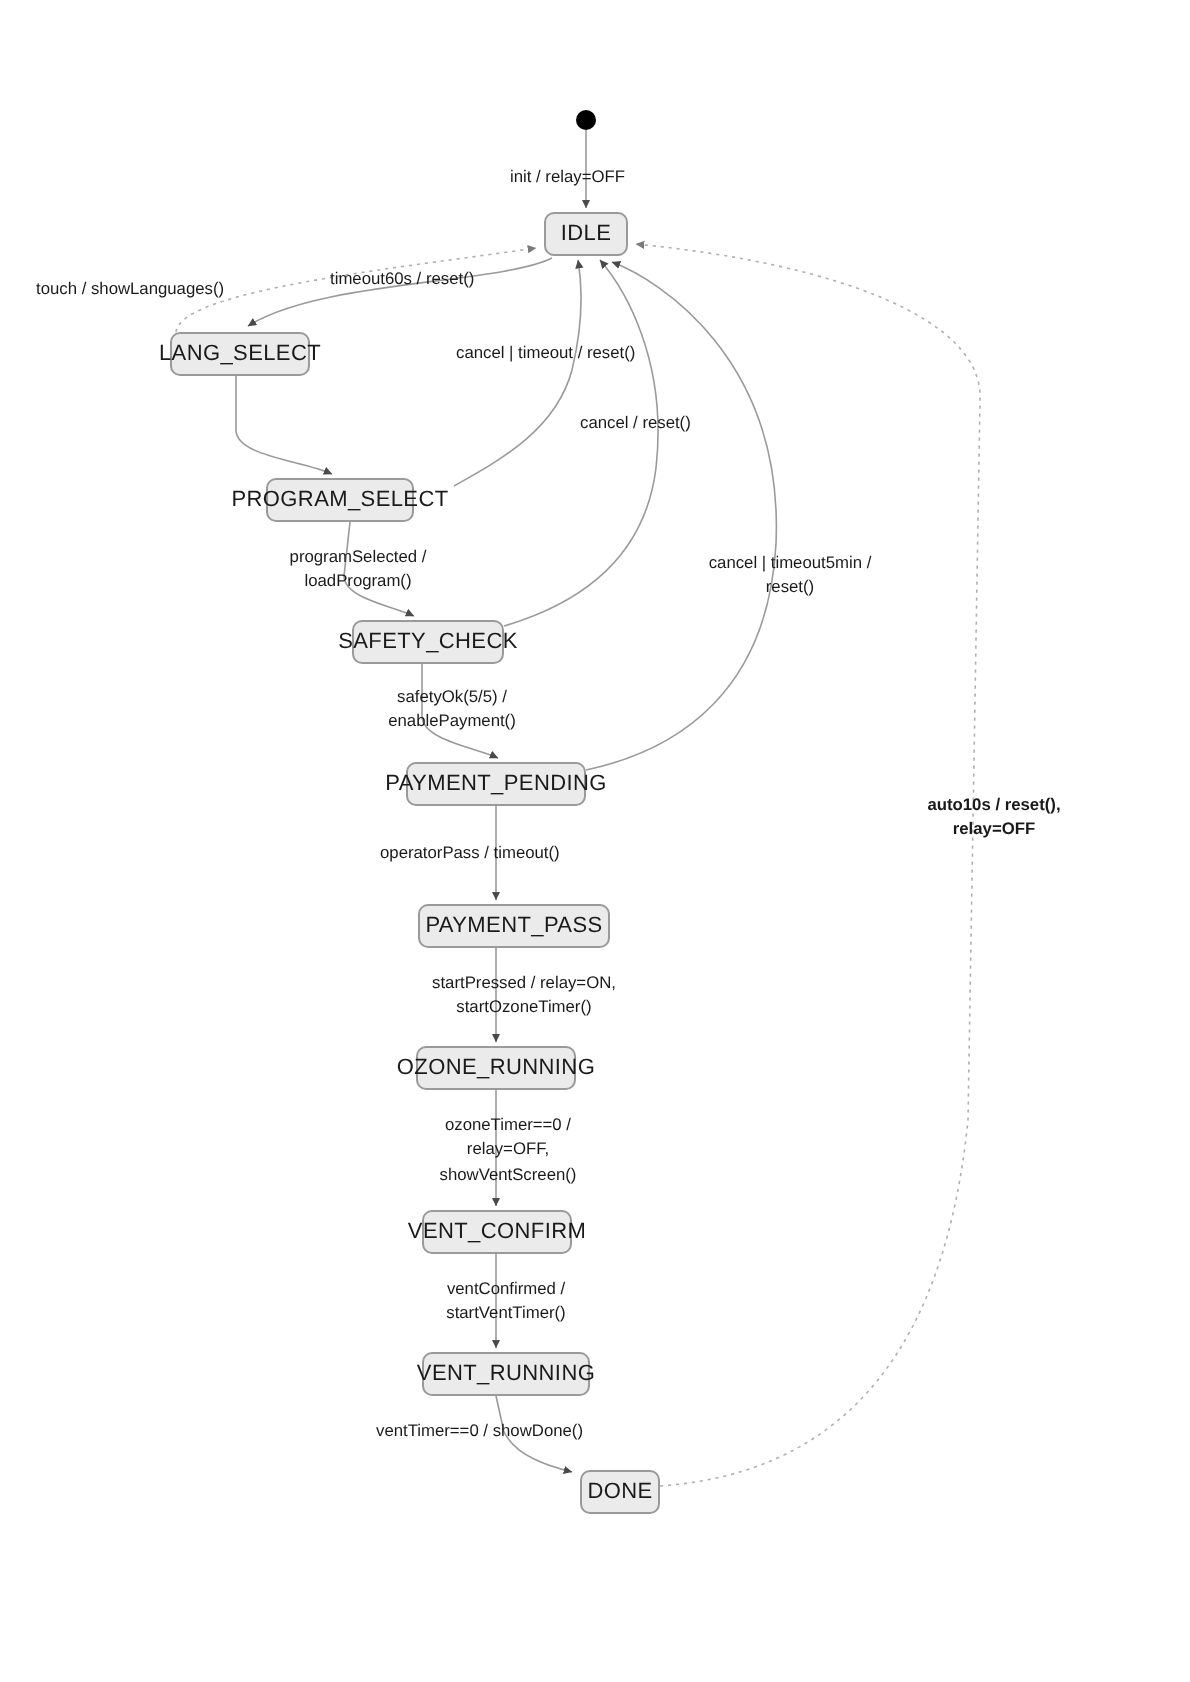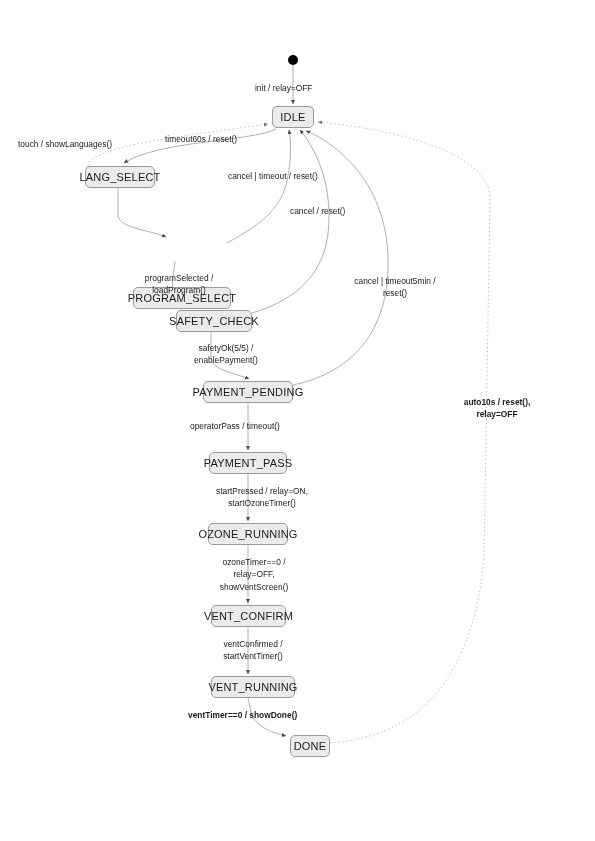--- a/index.html
+++ b/index.html
@@ -100,30 +100,30 @@
   </svg>
 
   <div class="init-dot" style="left:288px; top:55px;"></div>
 
   <div class="state" style="left:272px; top:106px; width:42px;">
     <span>IDLE</span>
   </div>
   <div class="state" style="left:85px; top:166px; width:70px;">
     <span>LANG_SELECT</span>
   </div>
-  <div class="state" style="left:133px; top:239px; width:98px;margin-top:48px;">
+  <div class="state" style="left:133px; top:239px; width:74px;">
     <span>PROGRAM_SELECT</span>
   </div>
   <div class="state" style="left:176px; top:310px; width:76px;">
     <span>SAFETY_CHECK</span>
   </div>
   <div class="state" style="left:203px; top:381px; width:90px;">
     <span>PAYMENT_PENDING</span>
   </div>
-  <div class="state" style="left:209px; top:452px; width:78px;">
+  <div class="state" style="left:209px; top:452px; width:96px;">
     <span>PAYMENT_PASS</span>
   </div>
   <div class="state" style="left:208px; top:523px; width:80px;">
     <span>OZONE_RUNNING</span>
   </div>
   <div class="state" style="left:211px; top:605px; width:75px;">
     <span>VENT_CONFIRM</span>
   </div>
   <div class="state" style="left:211px; top:676px; width:84px;">
     <span>VENT_RUNNING</span>
@@ -150,17 +150,17 @@
   <div class="edge-label" style="left:337px; top:235px; width:116px;margin-top:40px;">cancel | timeout5min /<br>reset()</div>
 
   <div class="edge-label left" style="left:190px; top:420px;">operatorPass / timeout()</div>
 
   <div class="edge-label" style="left:192px; top:485px; width:140px;">startPressed / relay=ON,<br>startOzoneTimer()</div>
 
   <div class="edge-label" style="left:206px; top:556px; width:96px;">ozoneTimer==0 /<br>relay=OFF,<br>showVentScreen()</div>
 
   <div class="edge-label" style="left:205px; top:638px; width:96px;">ventConfirmed /<br>startVentTimer()</div>
 
-  <div class="edge-label left" style="left:188px; top:709px;font-weight:bold;">ventTimer==0 / showDone()</div>
+  <div class="edge-label left" style="left:188px; top:709px;">ventTimer==0 / showDone()</div>
 
   <div class="edge-label" style="left:449px; top:396px; width:96px;font-weight:bold;">auto10s / reset(),<br>relay=OFF</div>
 
 </div>
 
 </body></html>

